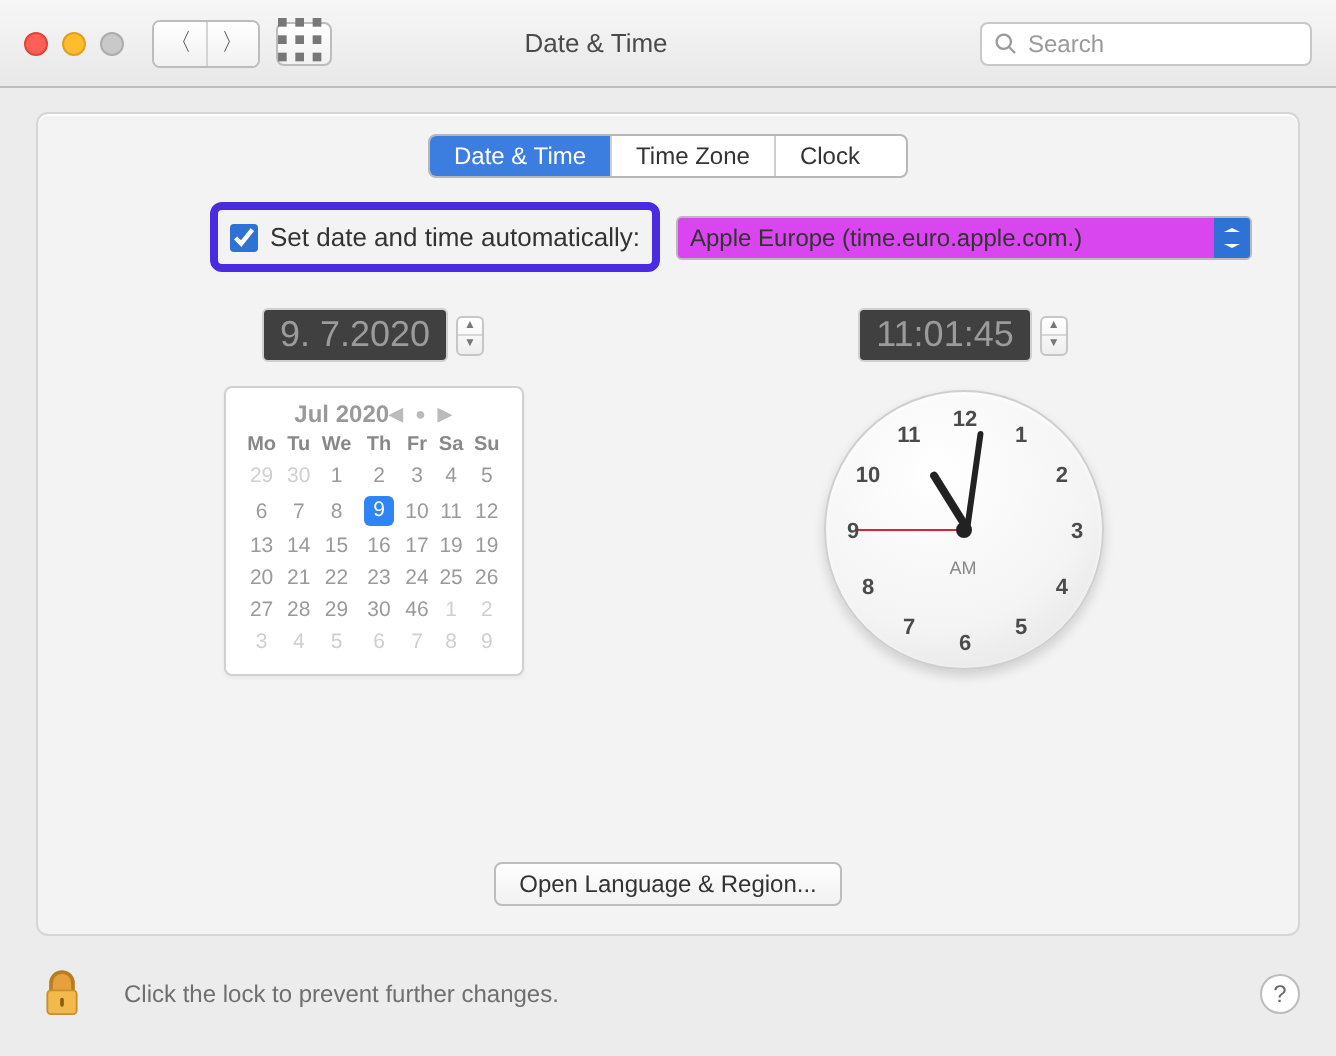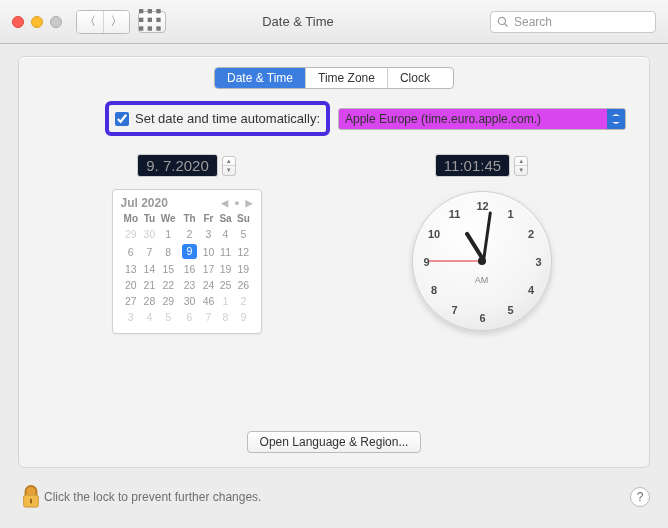--- a/index.html
+++ b/index.html
@@ -38,28 +38,28 @@
   .row1 { display:flex; align-items:center; gap:8px; margin-left:50px;padding-left:16px; }
   .server { flex:0 0 288px; height:22px; border:1px solid #b9b9b9; border-radius:3px; background:#d946ef; display:flex; align-items:center; justify-content:space-between; padding:0 0 0 6px; font-size:12px; color:#333; }
   .server .chev { width:18px; height:20px; background:#2f72d6; display:flex; align-items:center; justify-content:center; border-radius:0 2px 2px 0; }
   .server .chev svg{ width:10px; height:10px; fill:#fff; }
 
   
   .cols { display:flex; margin-top:18px; }
   .col { flex:1; display:flex; flex-direction:column; align-items:center; }
 
   .stepper { display:flex; align-items:center; gap:4px; }
-  .stepper .box { border:1px solid #cfcfcf; border-radius:3px; padding:2px 8px; font-size:15px; color:#9b9b9b; background:#0f172a; }
+  .stepper .box { border:1px solid #cfcfcf; border-radius:3px; padding:2px 8px; font-size:18px; color:#9b9b9b; background:#404040; }
   .stepbtn { width:14px; height:20px; border:1px solid #c6c6c6; border-radius:3px; background:linear-gradient(#fff,#eee); display:flex; flex-direction:column; }
   .stepbtn span{ flex:1; display:flex; align-items:center; justify-content:center; font-size:6px; color:#777; }
   .stepbtn span + span{ border-top:1px solid #d6d6d6; }
 
   
   .cal { margin-top:12px; width:150px; background:#fff; border:1px solid #d0d0d0; border-radius:4px; padding:6px 8px 8px; font-size:11px; box-shadow:0 1px 2px rgba(0,0,0,0.05); }
-  .cal .head { display:flex; align-items:center; justify-content:space-between; color:#9a9a9a; font-weight:600; margin-bottom:3px; }
+  .cal .head { display:flex; align-items:center; justify-content:center; color:#9a9a9a; font-weight:600; margin-bottom:3px; }
   .cal .head .month{ color:#9a9a9a; font-size:12px; }
   .cal .head .navc{ display:flex; gap:6px; font-size:9px; color:#bbb; }
   .cal table{ width:100%; border-collapse:collapse; text-align:center; color:#9a9a9a; }
   .cal thead td{ font-weight:600; font-size:10px; padding-bottom:2px; color:#888; }
   .cal tbody td{ padding:2px 0; font-size:10.5px; }
   .cal tbody td.o{ color:#cfcfcf; }
   .cal tbody td.sel span{ display:inline-block; width:15px; height:15px; line-height:15px; background:#2f84f6; color:#fff; border-radius:3px; }
 
   
   .clock { margin-top:14px; width:140px; height:140px; border-radius:50%; background:radial-gradient(circle at 40% 30%, #ffffff 0%, #f4f4f4 60%, #dedede 100%); border:1px solid #cfcfcf; position:relative; box-shadow: 0 3px 6px rgba(0,0,0,0.15), inset 0 1px 3px rgba(255,255,255,0.8); }
@@ -68,21 +68,21 @@
   .hand{ position:absolute; left:50%; bottom:50%; transform-origin:bottom center; background:#222; border-radius:2px; }
   .hand.h{ width:4px; height:34px; transform:rotate(328deg); }
   .hand.m{ width:3px; height:50px; transform:rotate(8deg); }
   .hand.s{ width:1px; height:54px; background:#d23; transform:rotate(270deg); }
   .pin{ position:absolute; left:50%; top:50%; width:8px; height:8px; background:#222; border-radius:50%; transform:translate(-50%,-50%); }
 
   
   .foot { position:absolute; left:0; right:0; bottom:14px; display:flex; justify-content:center; align-items:center; gap:10px; font-size:12px; color:#4a4a4a; }
   .btn { font-size:12px; background:linear-gradient(#fff,#f1f1f1); border:1px solid #bcbcbc; border-radius:4px; padding:3px 12px; cursor:pointer; color:#333; }
 
-  .lockrow { display:flex; align-items:center; gap:0; padding:4px 18px 0; font-size:12px; color:#6f6f6f; }
+  .lockrow { display:flex; align-items:center; gap:18px; padding:4px 18px 0; font-size:12px; color:#6f6f6f; }
   .lock { width:26px; height:30px; display:flex; align-items:center; justify-content:center; }
   .lock svg{ width:22px; height:26px; }
   .help { margin-left:auto; width:20px; height:20px; border:1px solid #bcbcbc; border-radius:50%; display:flex; align-items:center; justify-content:center; font-size:12px; color:#6a6a6a; background:#fff; cursor:pointer; }
 </style>
 </head>
 <body>
 
 <div class="titlebar">
   <div class="traffic">
     <div class="dot red"></div>

